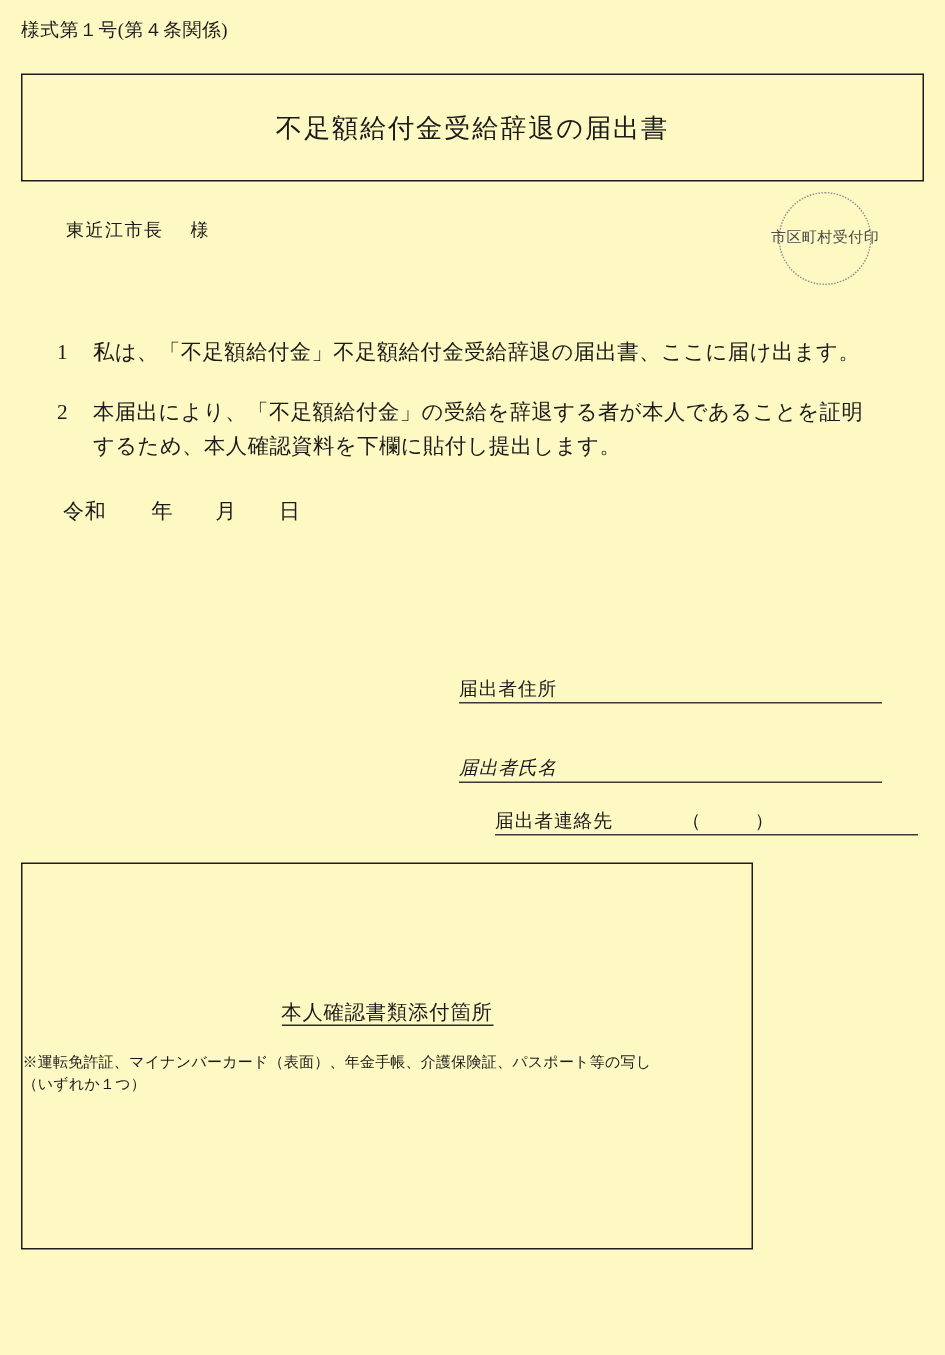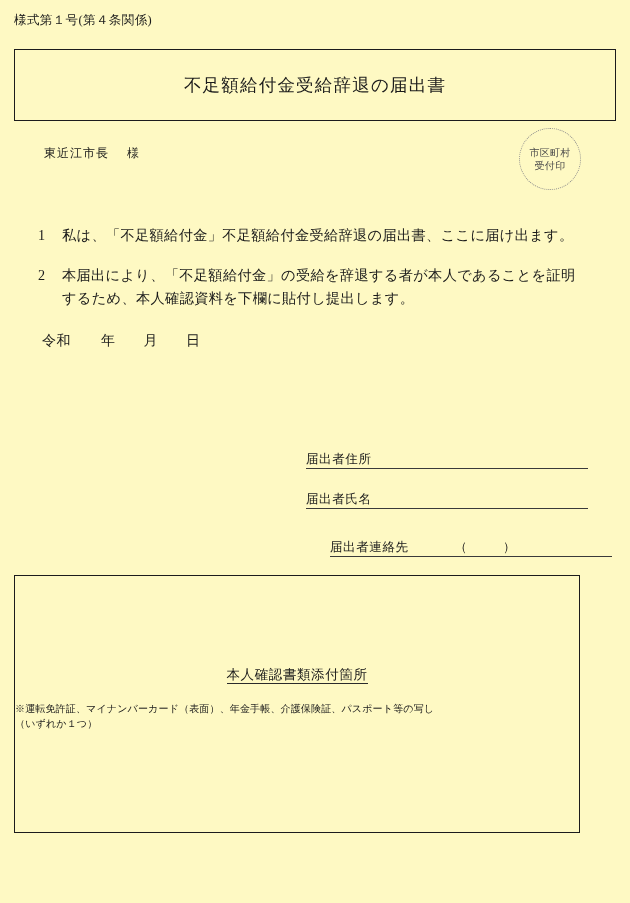--- a/index.html
+++ b/index.html
@@ -64,21 +64,21 @@
   .stamp-circle {
     position: absolute;
     left: 519px;
     top: 128px;
     width: 62px;
     height: 62px;
     border: 1.4px dotted #8c8c8c;
     border-radius: 50%;
     box-sizing: border-box;
     display: flex;
-    flex-direction: column;
+    flex-direction: row;
     align-items: center;
     justify-content: center;
     line-height: 1.35;
   }
   .stamp-circle span {
     font-size: 10px;
     color: #4a4a4a;
     letter-spacing: 0.3px;
     white-space: nowrap;
   }
@@ -122,36 +122,36 @@
     height: 20px;
     border-bottom: 1.1px solid #3a3a3a;
     font-size: 12.5px;
     letter-spacing: 0.6px;
     white-space: nowrap;
     display: flex;
     align-items: flex-end;
     box-sizing: border-box;
   }
   #sig-address { top: 421px; margin-top: 28px; }
-  #sig-name    { top: 489px; }
+  #sig-name    { top: 502px; font-style: italic; }
   #sig-contact { top: 537px; margin-left: 24px; }
   .sig-field .label { display: inline-block; }
   .sig-field .paren {
     display: inline-block;
     margin-left: 46px;
     letter-spacing: 0;
   }
   .sig-field .paren .inner { display: inline-block; width: 36px; }
 
   
   .attach-box {
     position: absolute;
     left: 14px;
     top: 575px;
-    width: 566px;
+    width: 488px;
     height: 258px;
     border: 1.6px solid #1c1c1c;
     box-sizing: border-box;
     padding-left: 35px;
   }
   .attach-title {
     position: absolute;
     left: 0;
     right: 0;
     top: 90px;

